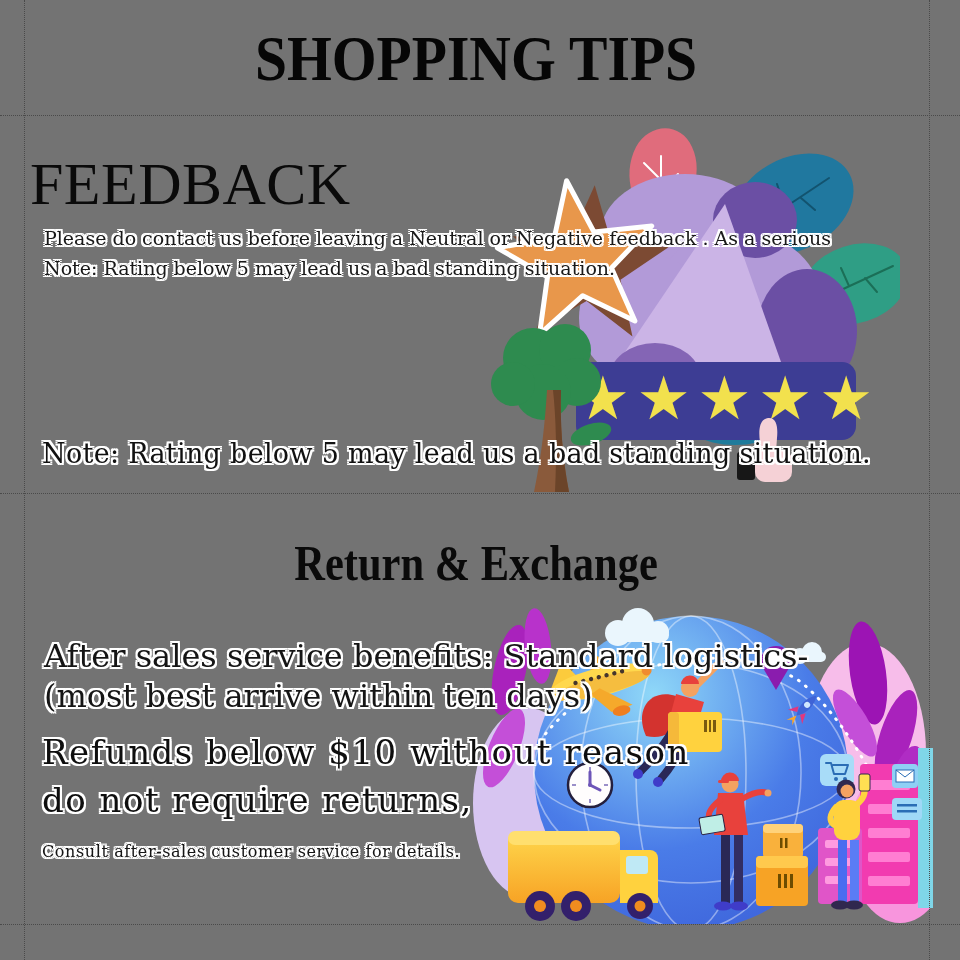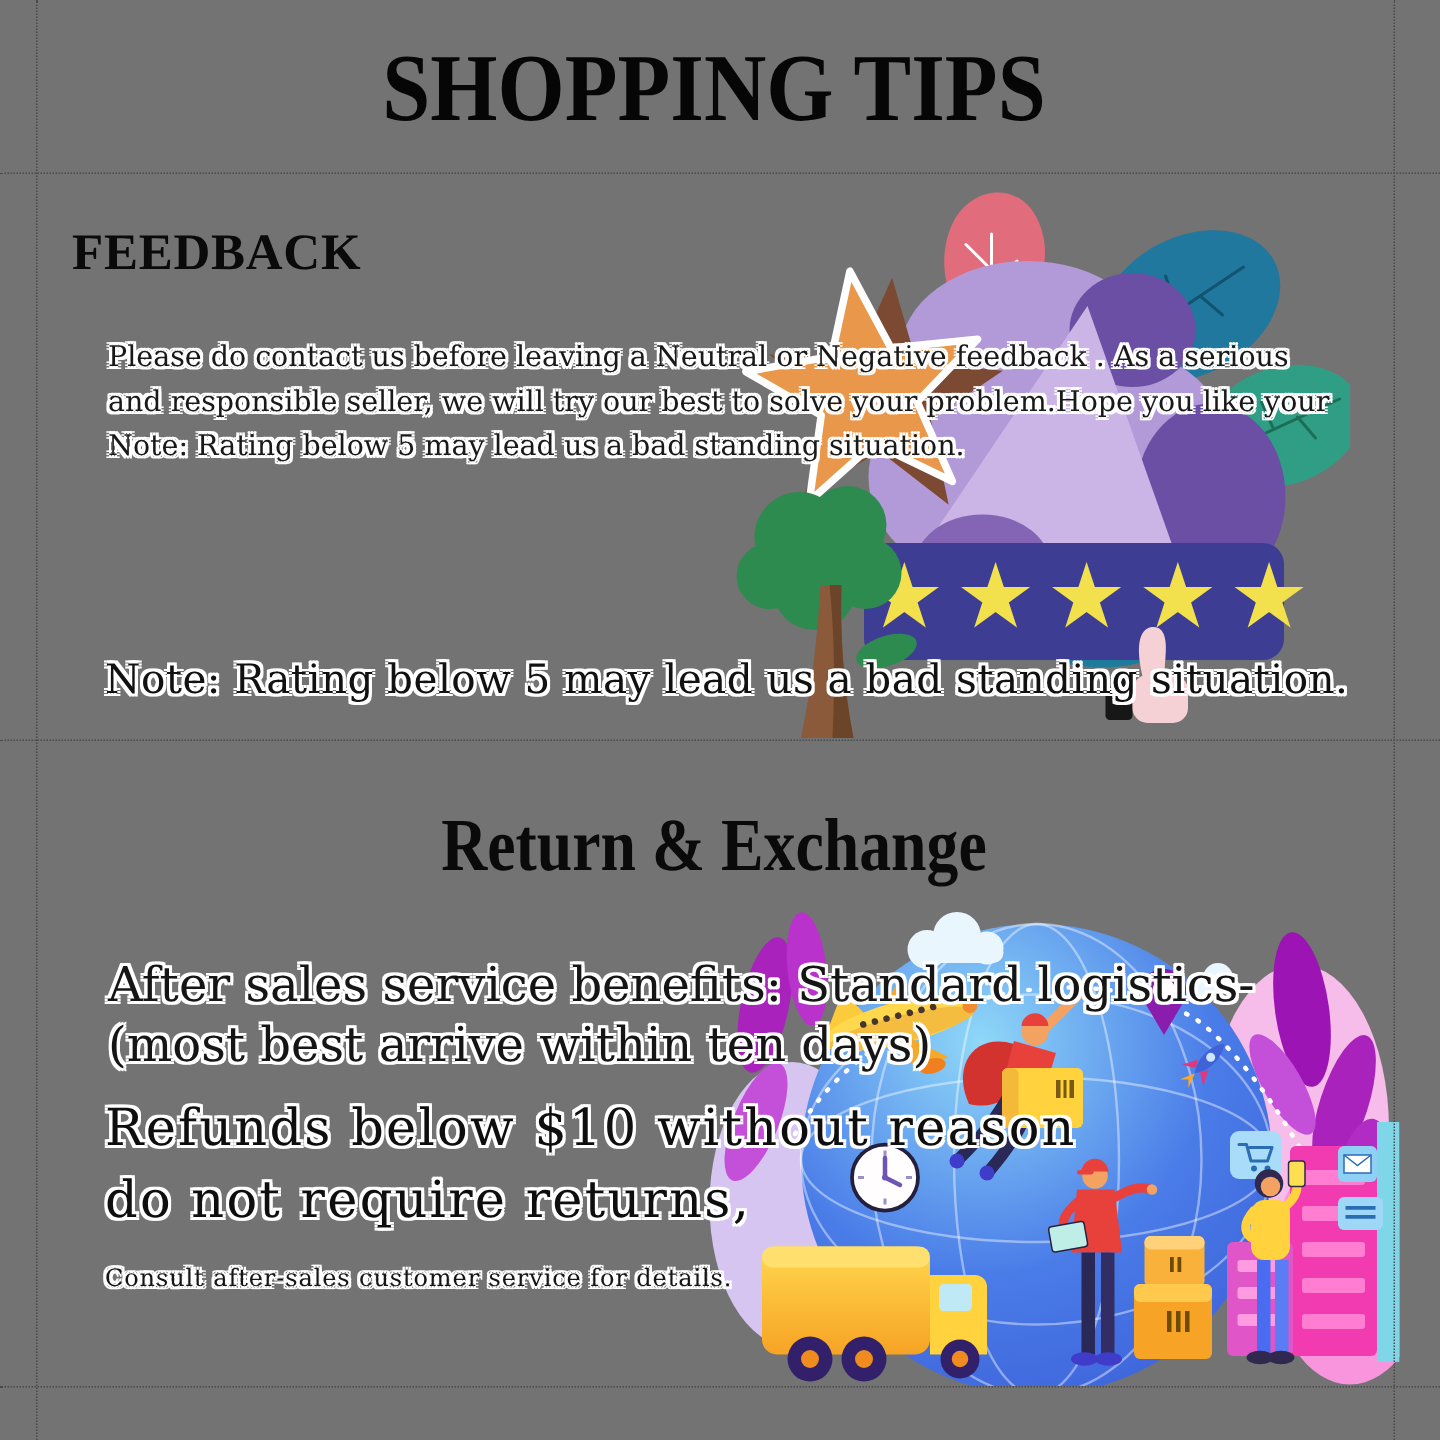--- a/index.html
+++ b/index.html
@@ -13,34 +13,33 @@
   .vline.l{left:24px;} .vline.r{left:929px;}
   .hline.h1{top:115px;} .hline.h2{top:493px;} .hline.h3{top:924px;}
 
   
   .title{
     position:absolute;left:24px;right:32px;top:24px;margin:0;text-align:center;
     font-family:"Liberation Serif",serif;font-weight:bold;font-size:64px;line-height:1.1;
     letter-spacing:0px;color:#060606;transform:scaleX(.9);z-index:2;
   }
   .h-feedback{
-    position:absolute;left:48px;top:150px;margin:0;
-    font-family:"Liberation Serif",serif;font-weight:bold;font-size:34px;color:#0a0a0a;
+    position:absolute;left:30px;top:150px;margin:0;
+    font-family:"Liberation Serif",serif;font-weight:normal;font-size:60px;color:#0a0a0a;
     letter-spacing:.5px;z-index:4;
   }
   .h-return{
     position:absolute;left:24px;right:32px;top:534px;margin:0;text-align:center;
     font-family:"Liberation Serif",serif;font-weight:bold;font-size:50px;color:#0a0a0a;
     transform:scaleX(.85);z-index:4;
   }
 
   .halo{
     text-shadow:-2px -2px 0 #fff,-2px 0 0 #fff,-2px 2px 0 #fff,0 -2px 0 #fff,
                  0 2px 0 #fff,2px -2px 0 #fff,2px 0 0 #fff,2px 2px 0 #fff;
-    margin-left:28px;
   }
 
   .fb-para{position:absolute;left:44px;top:224px;width:810px;z-index:4;
     font-size:19px;line-height:29.5px;color:#191919;}
   .fb-para div{white-space:nowrap;}
   .fb-note{position:absolute;left:42px;top:438px;white-space:nowrap;z-index:4;
     font-size:27px;color:#111;letter-spacing:.3px;}
 
   .rating-banner{
     position:absolute;left:576px;top:362px;width:280px;height:78px;border-radius:14px;
@@ -128,21 +127,20 @@
     </g>
     <g>
       <rect x="252" y="132" width="18" height="28" rx="3" fill="#171717"></rect>
       <rect x="270" y="130" width="37" height="32" rx="10" fill="#f5d1d6"></rect>
       <path d="M277,132 C272,112 274,99 283,98 C292,97 293,108 292,118 L291,132 Z" fill="#f5d1d6"></path>
     </g>
   </svg>
 
   <div class="fb-para halo">
     <div>Please do contact us before leaving a Neutral or Negative feedback . As a serious</div>
-    <div>and responsible seller, we will try our best to solve your problem.Hope you like your</div>
     <div>Note: Rating below 5 may lead us a bad standing situation.</div>
   </div>
 
   <div class="fb-note halo">Note: Rating below 5 may lead us a bad standing situation.</div>
 
   <h2 class="h-return">Return &amp; Exchange</h2>
 
   <svg class="illus" style="left:468px;top:588px;" width="465" height="336" viewBox="0 0 465 336">
     <defs>
       <radialGradient id="gg" cx="38%" cy="25%" r="90%">

